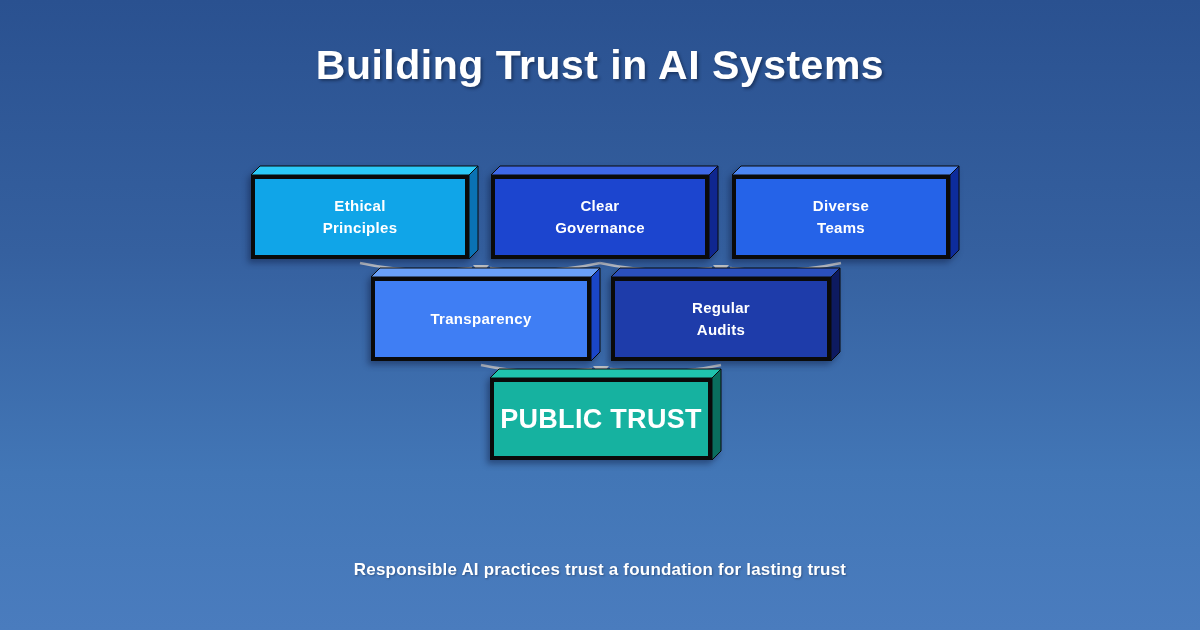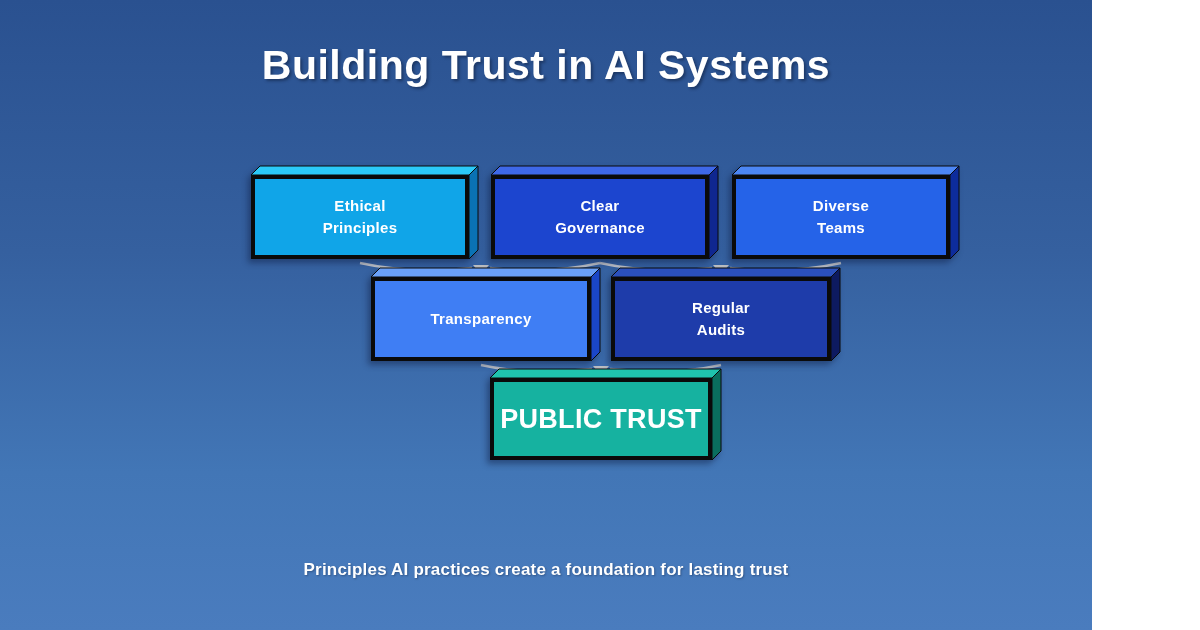--- a/index.html
+++ b/index.html
@@ -5,21 +5,21 @@
   html, body {
     margin: 0;
     padding: 0;
     width: 1200px;
     height: 630px;
     overflow: hidden;
     font-family: "Liberation Sans", sans-serif;
   }
   .canvas {
     position: relative;
-    width: 1092px;
+    width: 1200px;
     height: 630px;
     background: linear-gradient(180deg, #2a5190 0%, #35609f 40%, #4276b6 75%, #4a7cbe 100%);
   }
   .page-title {
     position: absolute;
     top: 42px;
     left: 0;
     width: 100%;
     text-align: center;
     color: #ffffff;
@@ -101,14 +101,14 @@
         <rect x="613" y="279" width="216" height="80" fill="#1e3caa" stroke="#0a0a0a" stroke-width="4"></rect>
         <text x="721" text-anchor="middle" font-size="15" fill="#ffffff" letter-spacing="0.3"><tspan x="721" y="313.375">Regular</tspan><tspan x="721" y="335.125">Audits</tspan></text>
       </g>
       <g class="node-group">
         <polygon points="490,378 499,369 721,369 712,378" fill="#1fc3ae" stroke="#0a0a0a" stroke-width="1"></polygon>
         <polygon points="712,378 721,369 721,451 712,460" fill="#0a6e5e" stroke="#0a0a0a" stroke-width="1"></polygon>
         <rect x="492" y="380" width="218" height="78" fill="#16b2a0" stroke="#0a0a0a" stroke-width="4"></rect>
         <text x="601" text-anchor="middle" font-size="27" fill="#ffffff" letter-spacing="0.3"><tspan x="601" y="428.45">PUBLIC TRUST</tspan></text>
       </g>
     </svg>
-  <div class="page-subtitle">Principles AI practices create a foundation for lasting trust</div>
+  <div class="page-subtitle">Responsible AI practices trust a foundation for lasting trust</div>
 </div>
 
 </body></html>

